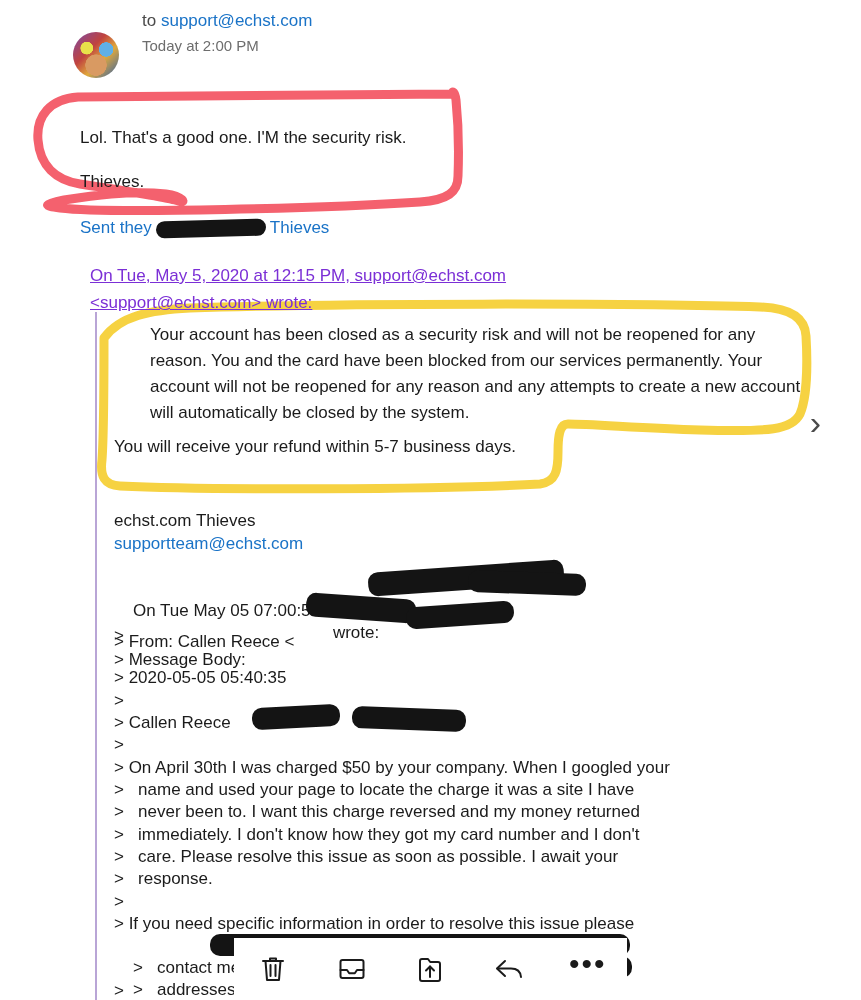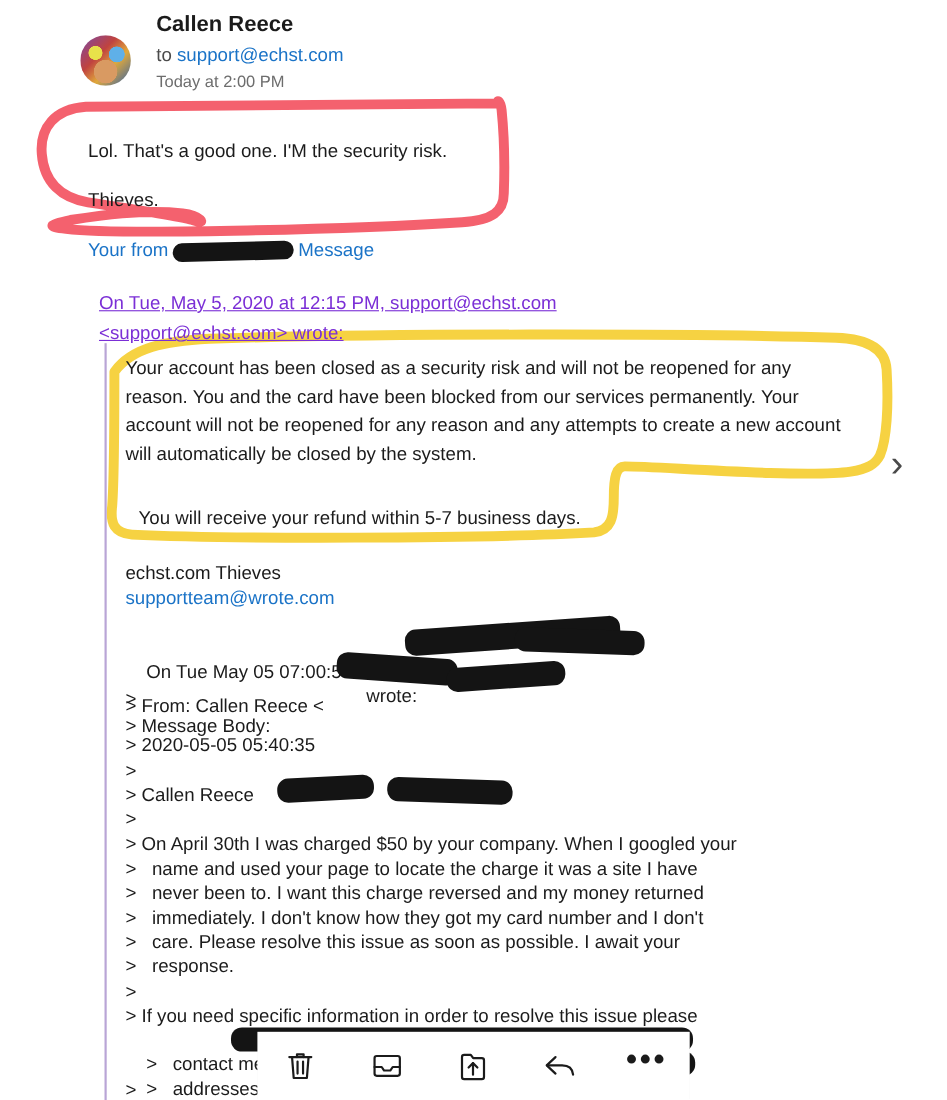--- a/index.html
+++ b/index.html
@@ -98,22 +98,22 @@
   }
 
   .qblock {
     position: absolute;
     left: 114px;
     width: 660px;
     font-size: 17px;
     color: #1b1b1b;
     line-height: 26px;
   }
-  #closure-para { top: 322px; }
-  #refund-para  { top: 458px; margin-left: 12px; }
+  #closure-para { top: 322px; margin-left: 36px; }
+  #refund-para  { top: 434px; }
   #sig-name     { top: 508px; }
   #sig-mail     { top: 531px; color: #1a73c7; }
 
   .mono-line {
     position: absolute;
     left: 114px;
     font-size: 17px;
     color: #1b1b1b;
     line-height: 22px;
     white-space: pre;
@@ -185,46 +185,45 @@
     <path d="M 104,338 C 120,316 150,310 190,308 C 330,303 640,303 760,307
              C 790,308 805,318 806,336 C 808,370 806,400 800,414
              C 792,430 770,432 700,430 C 640,428 590,424 568,424
              C 560,424 558,434 558,452 C 558,470 556,482 540,484
              C 440,490 200,490 120,486 C 104,485 100,476 102,460
              C 104,432 104,372 104,338 Z" fill="none" stroke="#f6d242" stroke-width="9" stroke-linecap="round" stroke-linejoin="round"></path>
   </svg>
 
   <div class="hdr">
     <div class="avatar"></div>
-    <div class="hdr-name">Callen Reece</div>
     <div class="hdr-to">
       <span>to</span>
       <a href="#">support@echst.com</a>
     </div>
     <div class="hdr-time">Today at 2:00 PM</div>
   </div>
 
   <div class="msg-line" id="reply-l1">Lol. That's a good one. I'M the security risk.</div>
   <div class="msg-line" id="reply-l2">Thieves.</div>
 
   <div class="sent-from">
-    <span>Your from</span><span class="redact r1"></span><span>Message</span>
+    <span>Sent they</span><span class="redact r1"></span><span>Thieves</span>
   </div>
 
   <div class="quote-hdr">
     <div>On Tue, May 5, 2020 at 12:15 PM, support@echst.com</div>
     <div>&lt;support@echst.com&gt; wrote:</div>
   </div>
 
   <div class="quote-rule"></div>
 
   <div class="qblock" id="closure-para">Your account has been closed as a security risk and will not be reopened for any reason. You and the card have been blocked from our services permanently.  Your account will not be reopened for any reason and any attempts to create a new account will automatically be closed by the system.</div>
   <div class="qblock" id="refund-para">You will receive your refund within 5-7 business days.</div>
   <div class="qblock" id="sig-name">echst.com Thieves</div>
-  <div class="qblock" id="sig-mail">supportteam@wrote.com</div>
+  <div class="qblock" id="sig-mail">supportteam@echst.com</div>
 
   <div class="mono-line" style="top:578px">
     <span>On Tue May 05 07:00:54 2020,</span>
     <span style="display:inline-block;width:200px"></span><span>wrote:</span>
   </div>
   <div class="mono-line" style="top:631px">&gt; From: Callen Reece &lt;</div>
   <div class="mono-line" style="top:625px">&gt;</div>
   <div class="mono-line" style="top:649px">&gt; Message Body:</div>
   <div class="mono-line" style="top:667px">&gt; 2020-05-05 05:40:35</div>
   <div class="mono-line" style="top:690px">&gt;</div>

